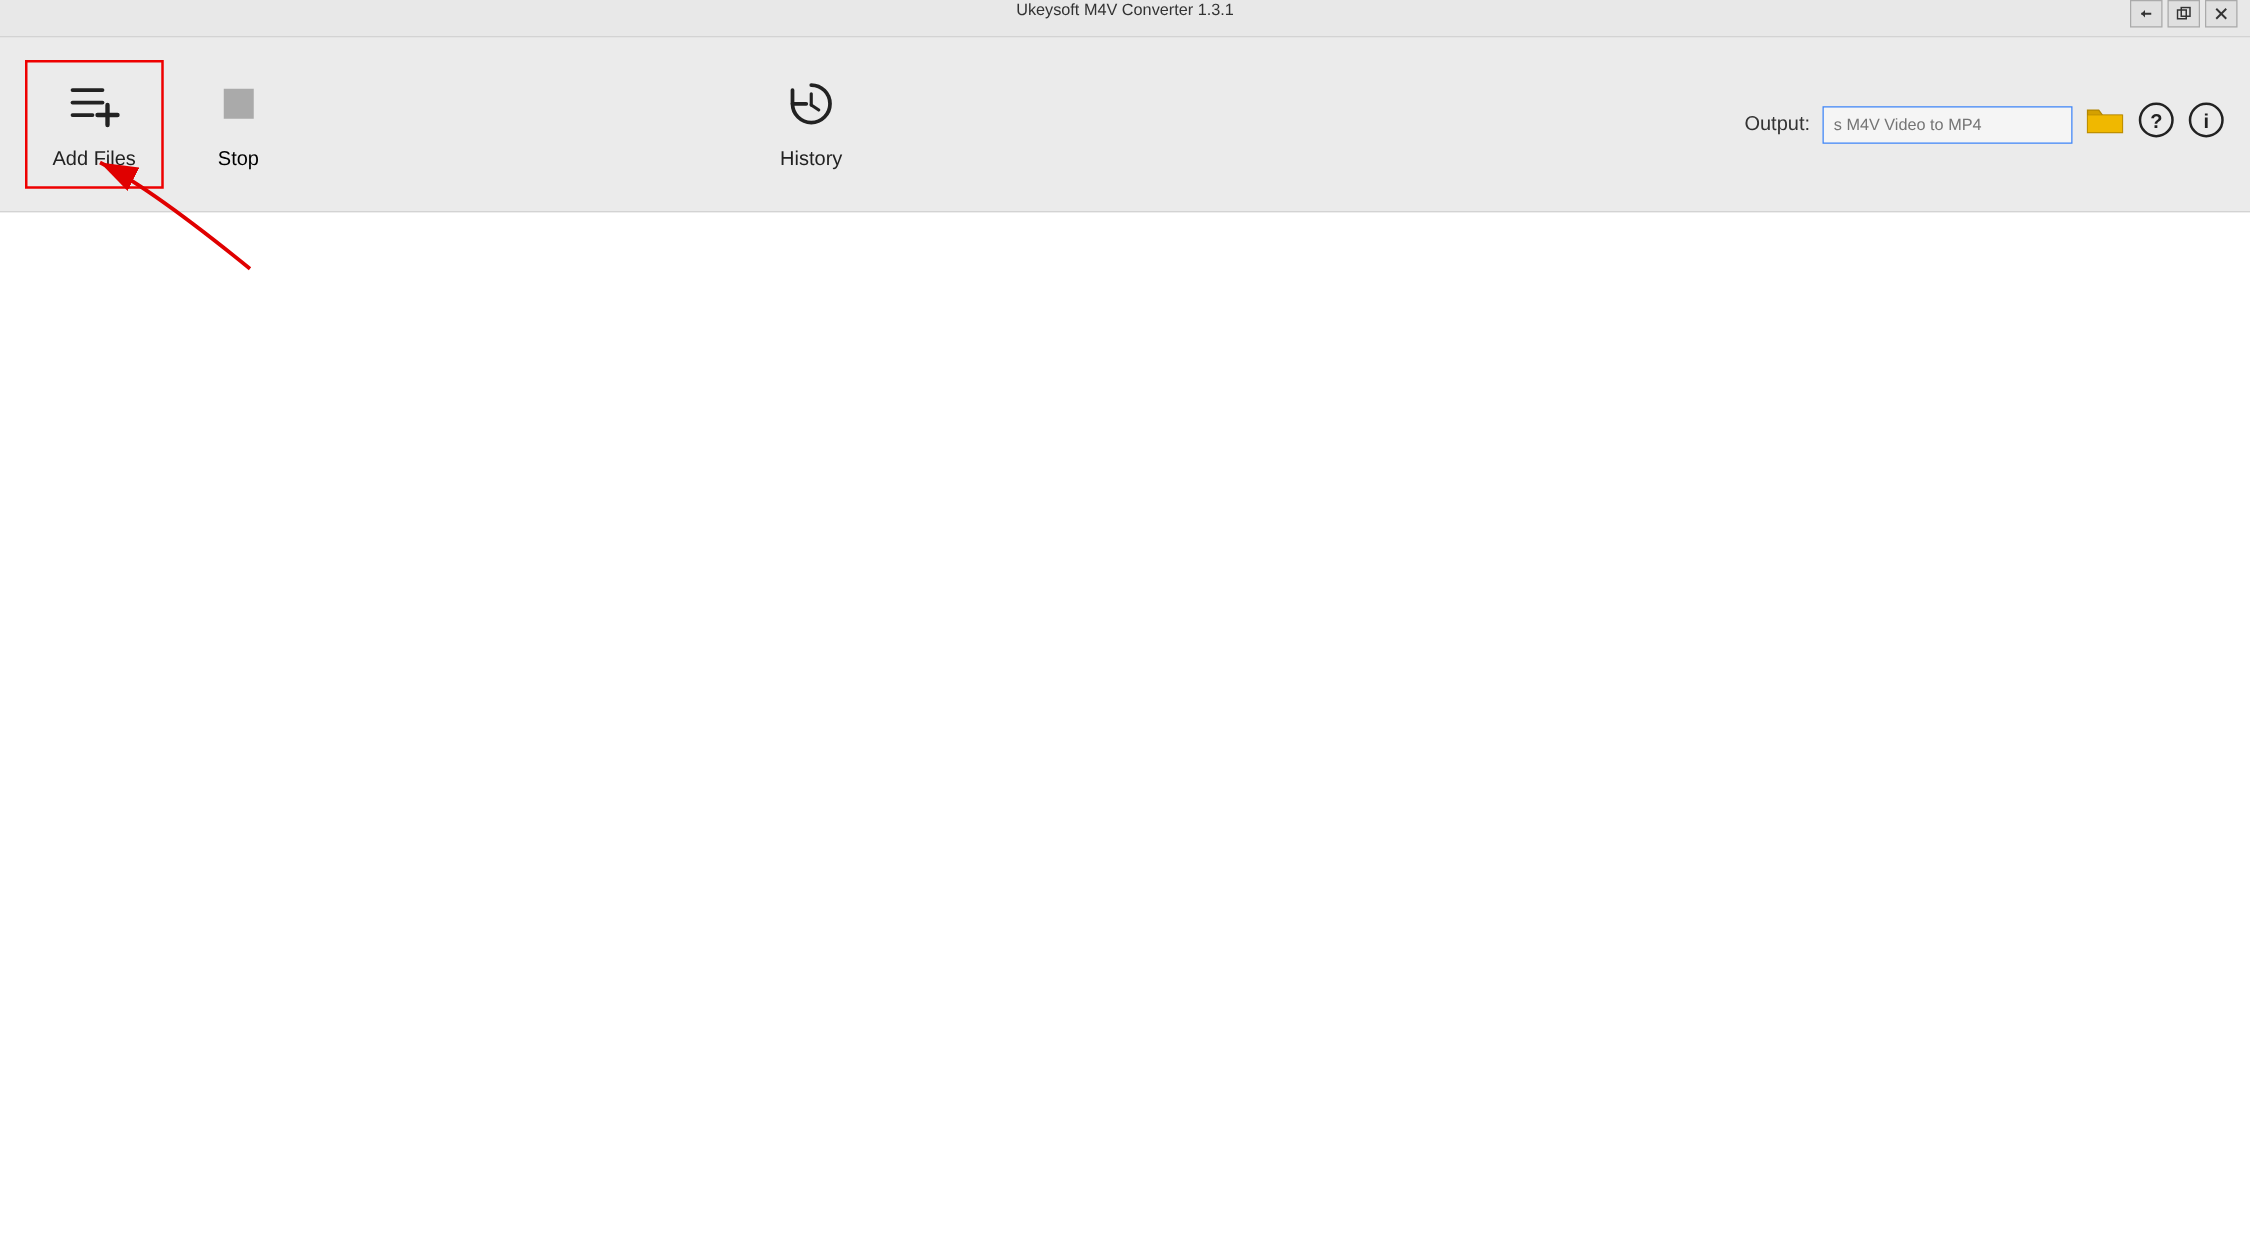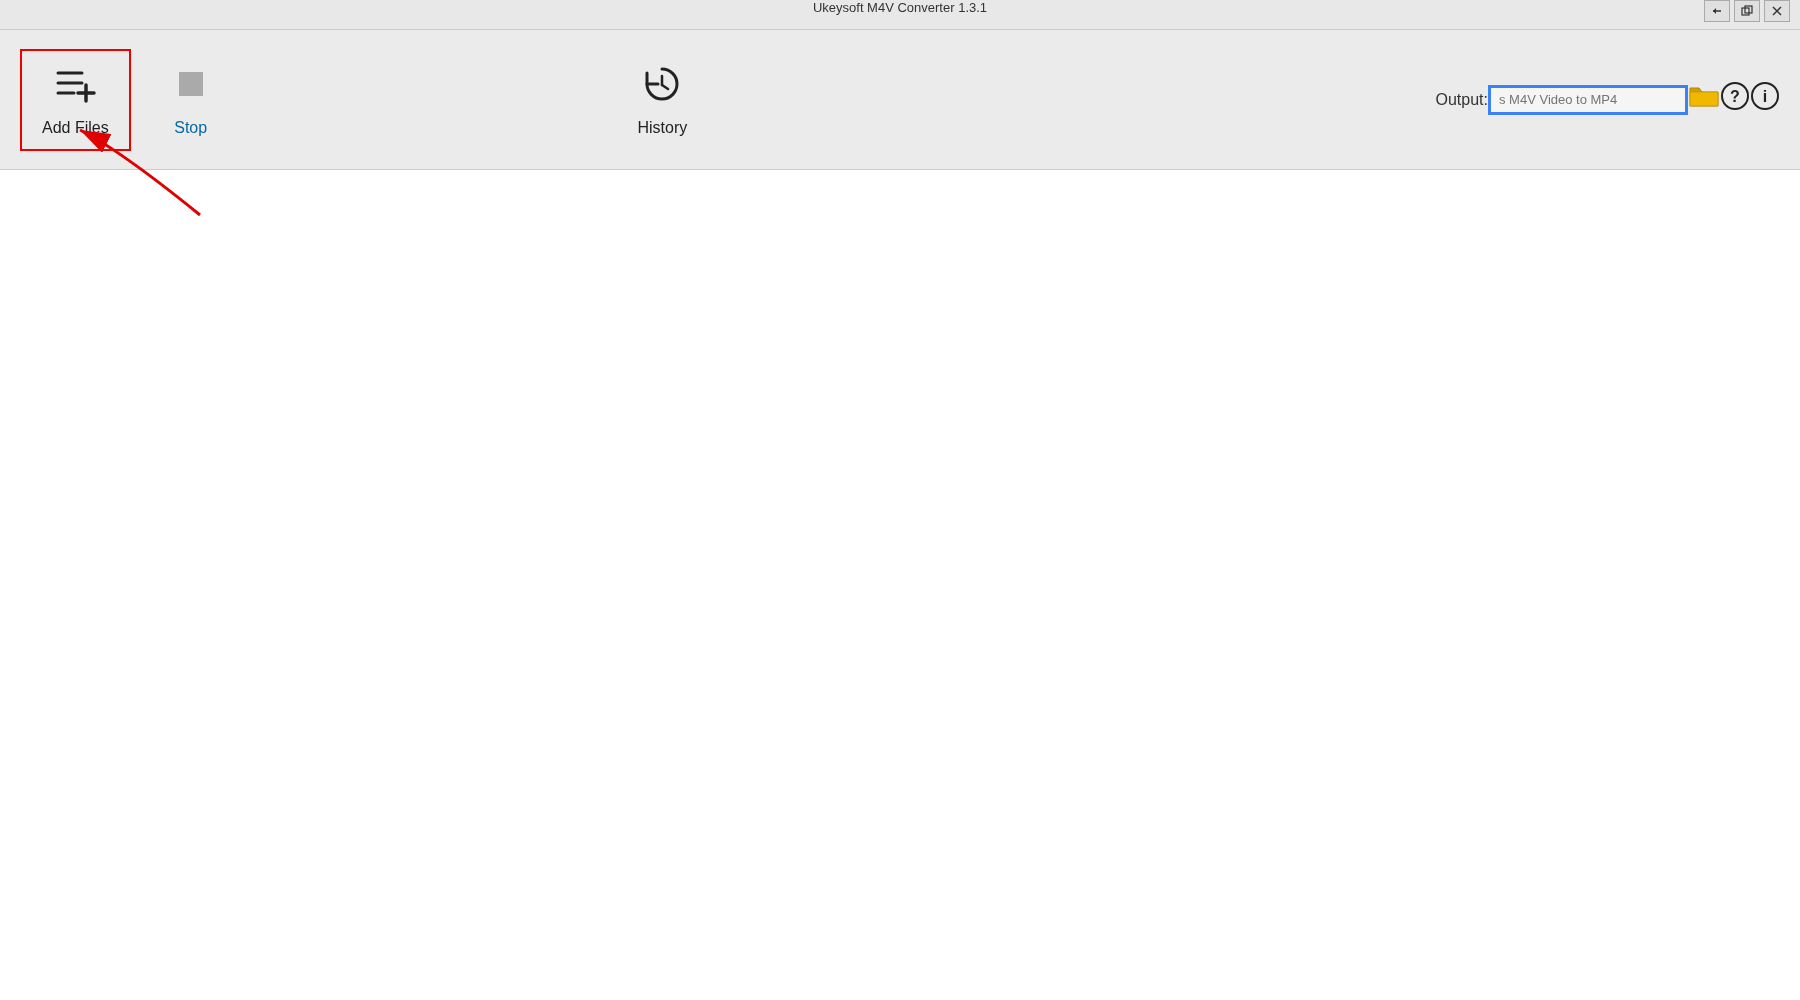--- a/index.html
+++ b/index.html
@@ -91,39 +91,40 @@
     .toolbar-item .icon.disabled {
       color: #aaa;
     }
 
     .toolbar-item .label {
       font-size: 16px;
       color: #222;
     }
 
     .toolbar-item .label.disabled {
-      color: #0369a1;
+      color: #000000;
     }
 
     
     .output-area {
       display: flex;
       align-items: center;
+      gap: 10px;
       margin-left: auto;
     }
 
     .output-label {
       font-size: 16px;
       color: #333;
     }
 
     .output-input {
       width: 200px;
       height: 30px;
-      border: 3px solid #3b82f6;
+      border: 1px solid #3b82f6;
       background: #f5f5f5;
       padding: 0 8px;
       font-size: 13px;
       color: #aaa;
       outline: none;
     }
 
     .folder-icon {
       font-size: 28px;
       cursor: pointer;

